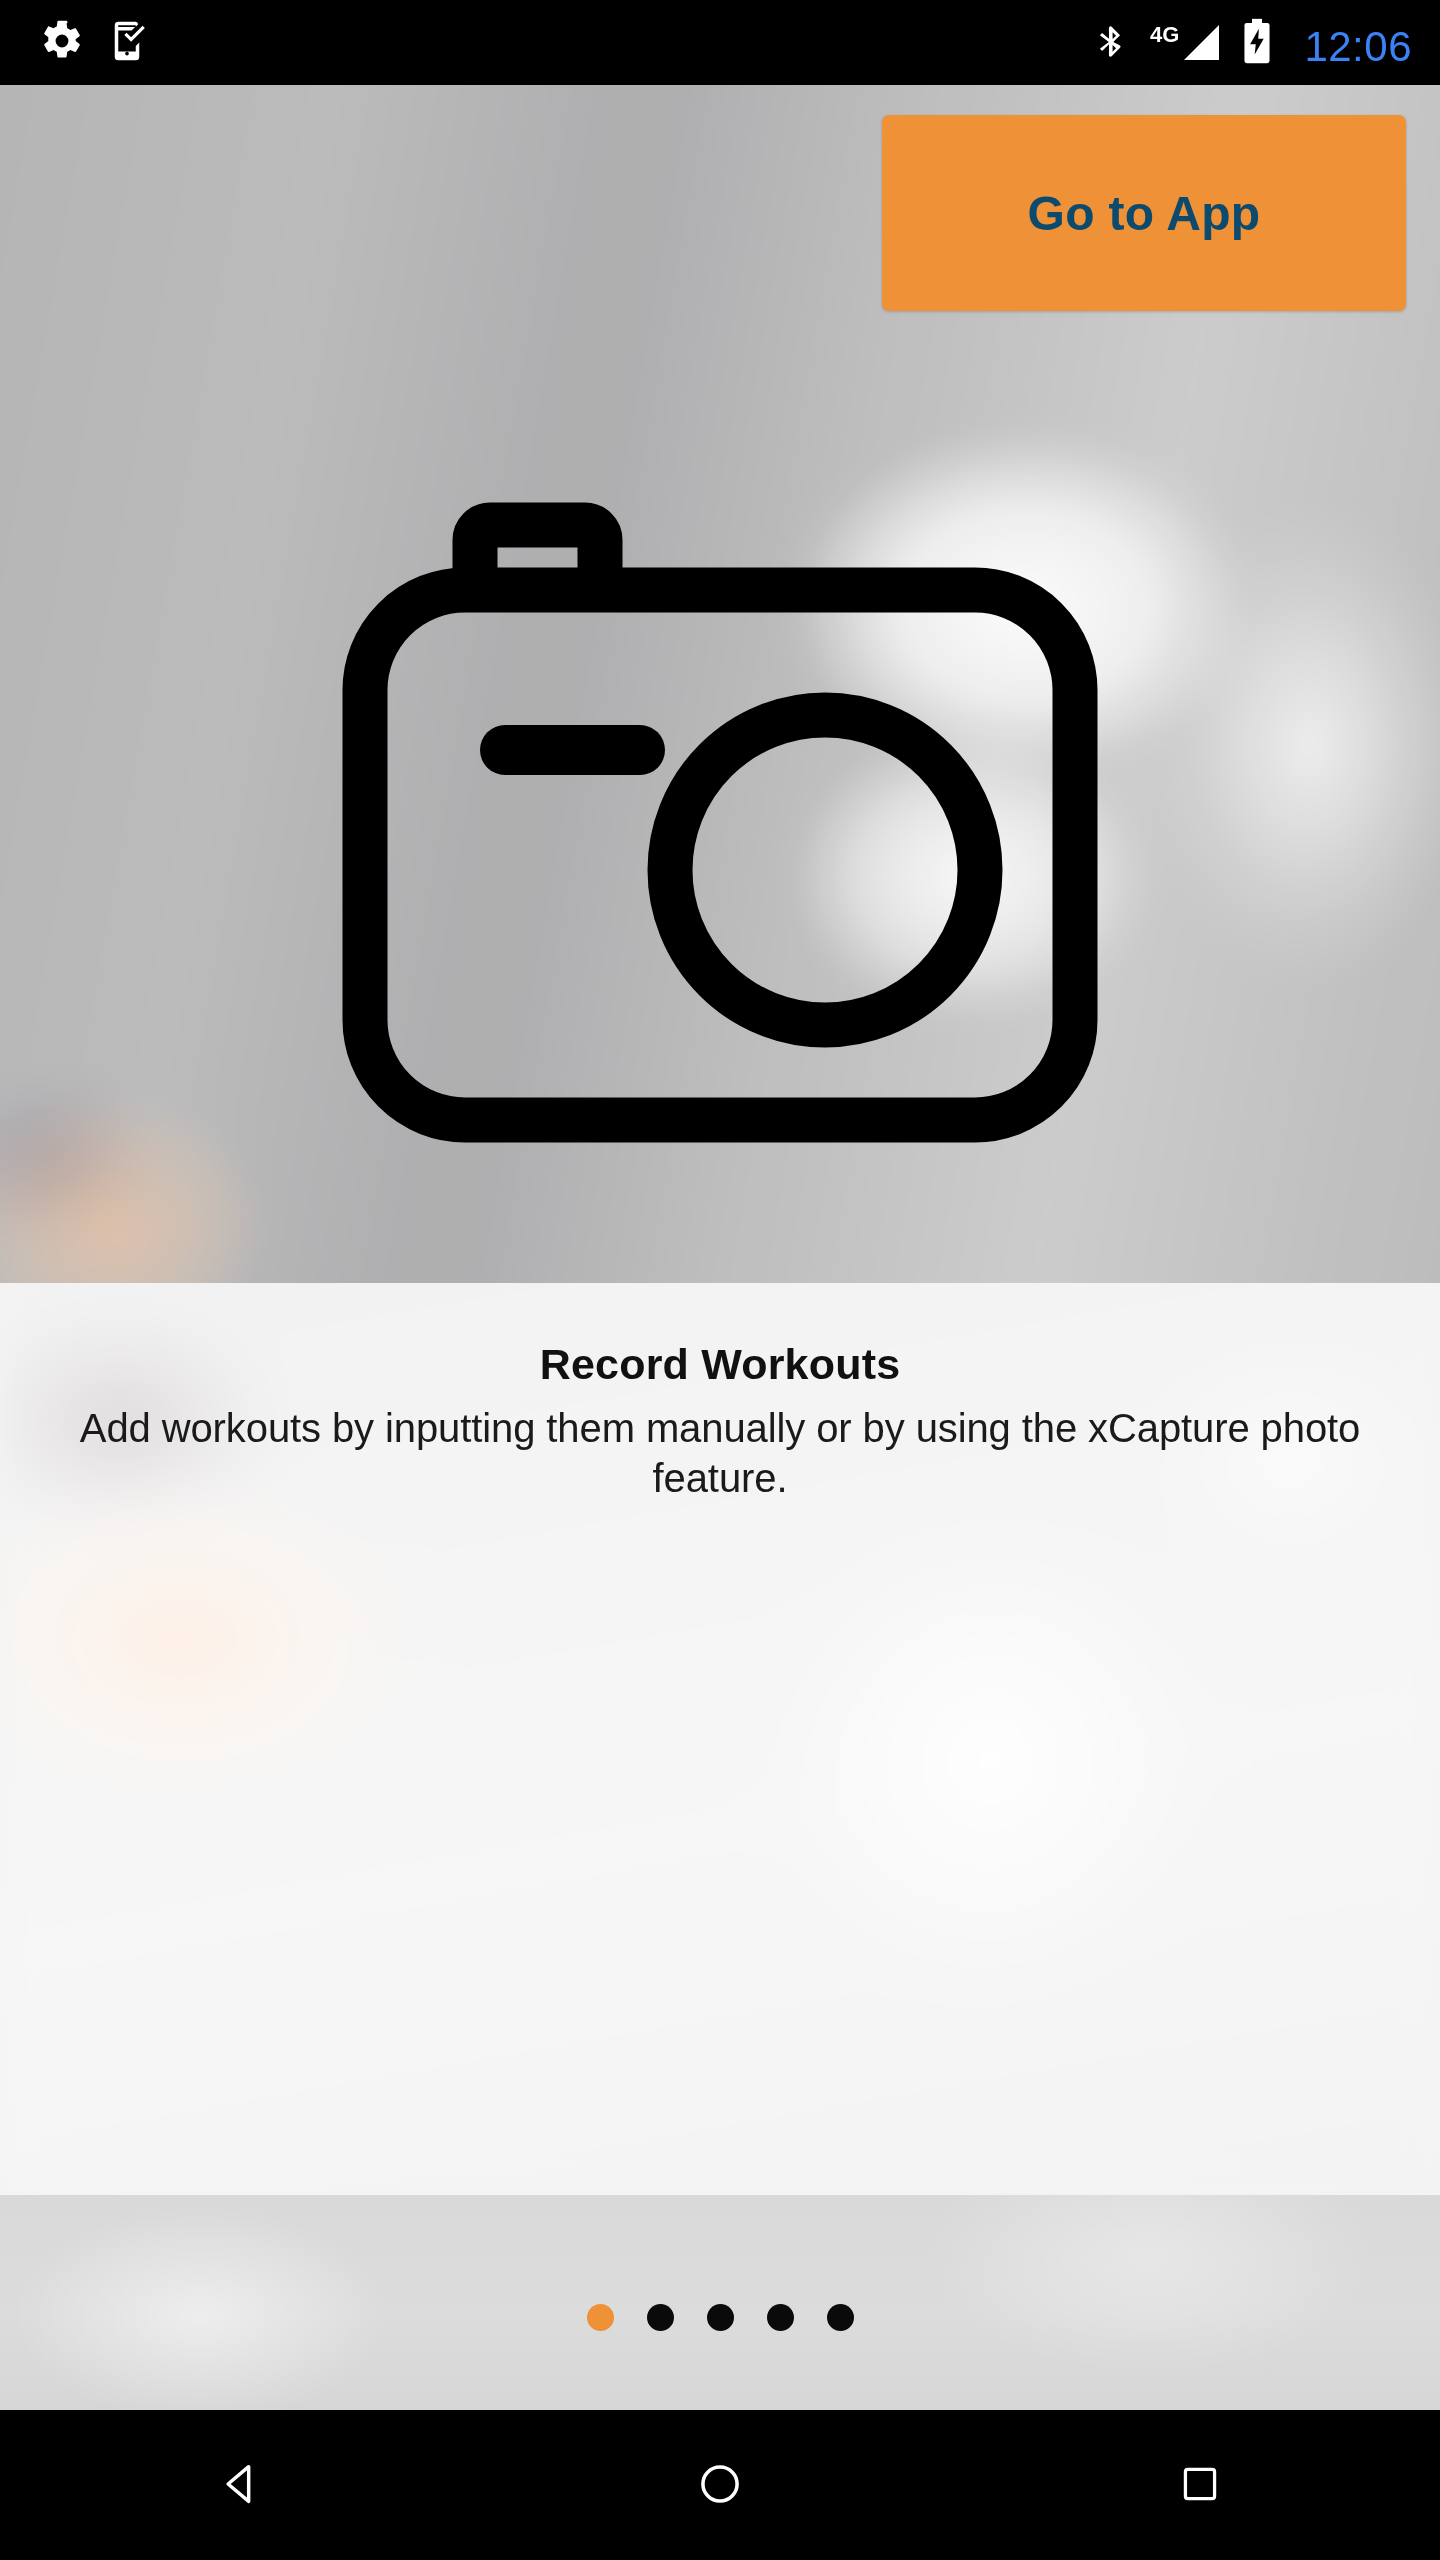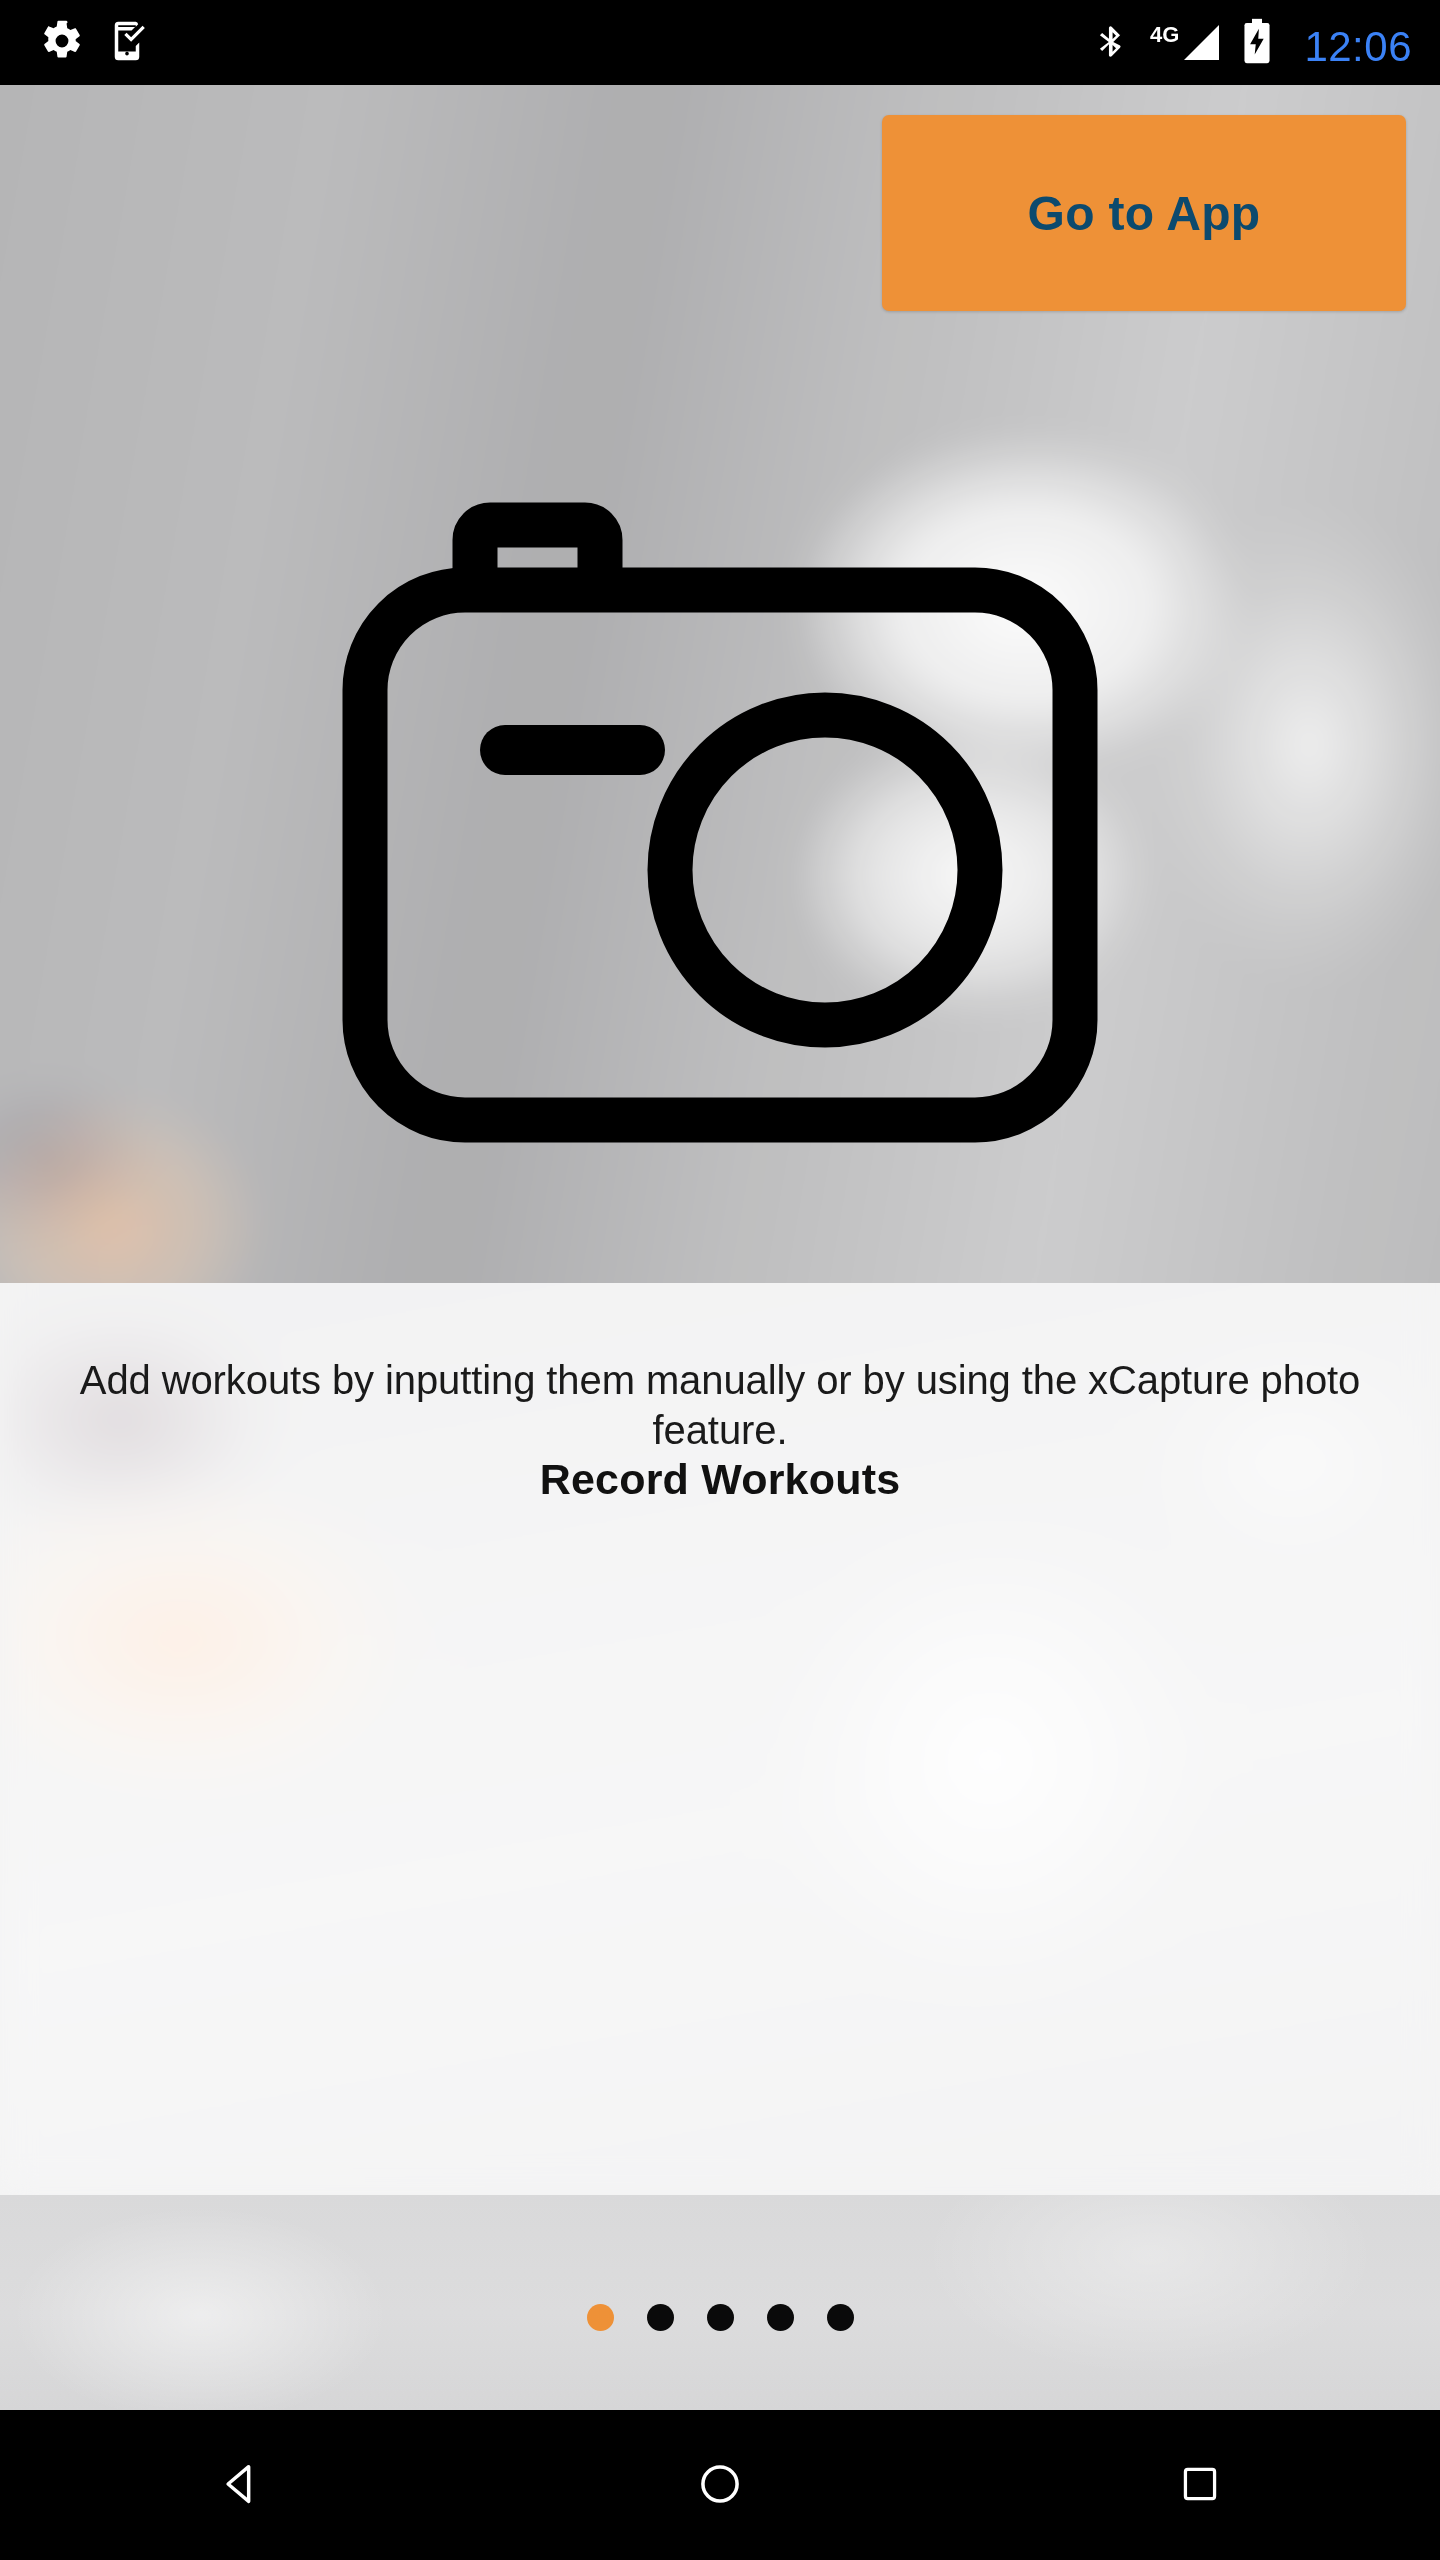--- a/index.html
+++ b/index.html
@@ -229,22 +229,22 @@
 
         <circle cx="101" cy="78" r="31" fill="none" stroke="#000000" stroke-width="9"></circle>
       </svg>
     </div>
   </div>
 
   <div id="content-panel">
     <div id="content-photo"></div>
     <div id="content-veil"></div>
     <div id="content-text">
+      <div id="page-title">Record Workouts</div>
       <div id="page-description">Add workouts by inputting them manually or by using the xCapture photo feature.</div>
-      <div id="page-title">Record Workouts</div>
     </div>
   </div>
 
   <div id="footer-band">
     <div id="footer-tint"></div>
     <div id="page-dots">
       <span class="page-dot active" style="background: rgb(238, 145, 55);"></span>
       <span class="page-dot" style="background: rgb(10, 10, 10);"></span>
       <span class="page-dot" style="background: rgb(10, 10, 10);"></span>
       <span class="page-dot" style="background: rgb(10, 10, 10);"></span>

